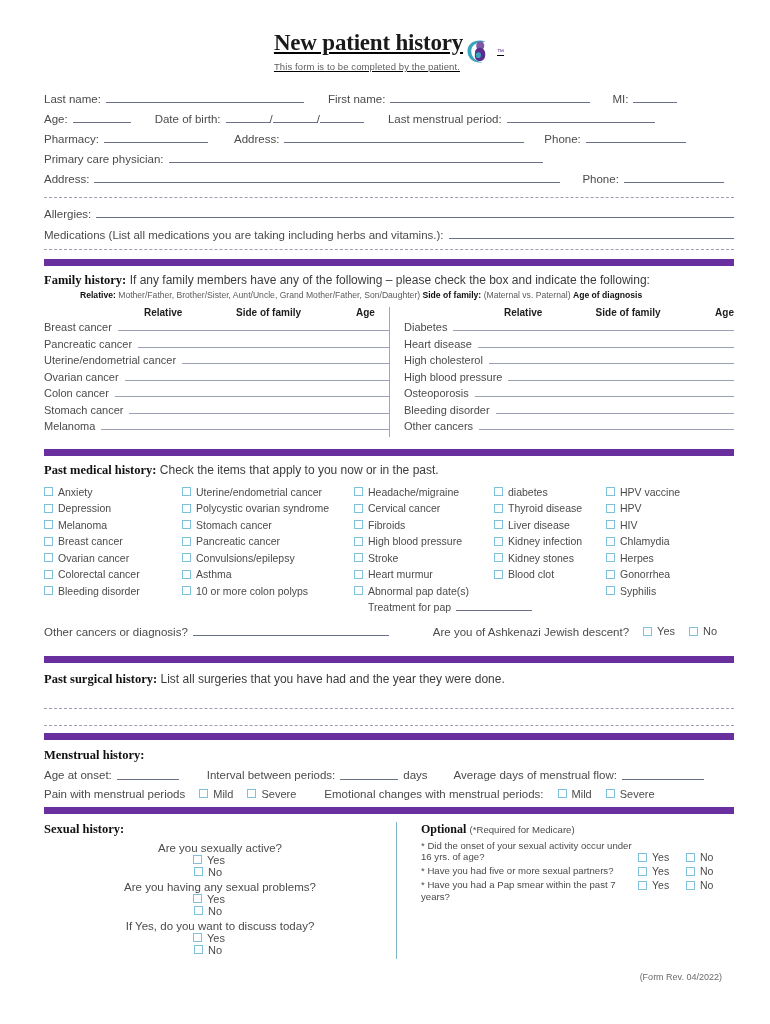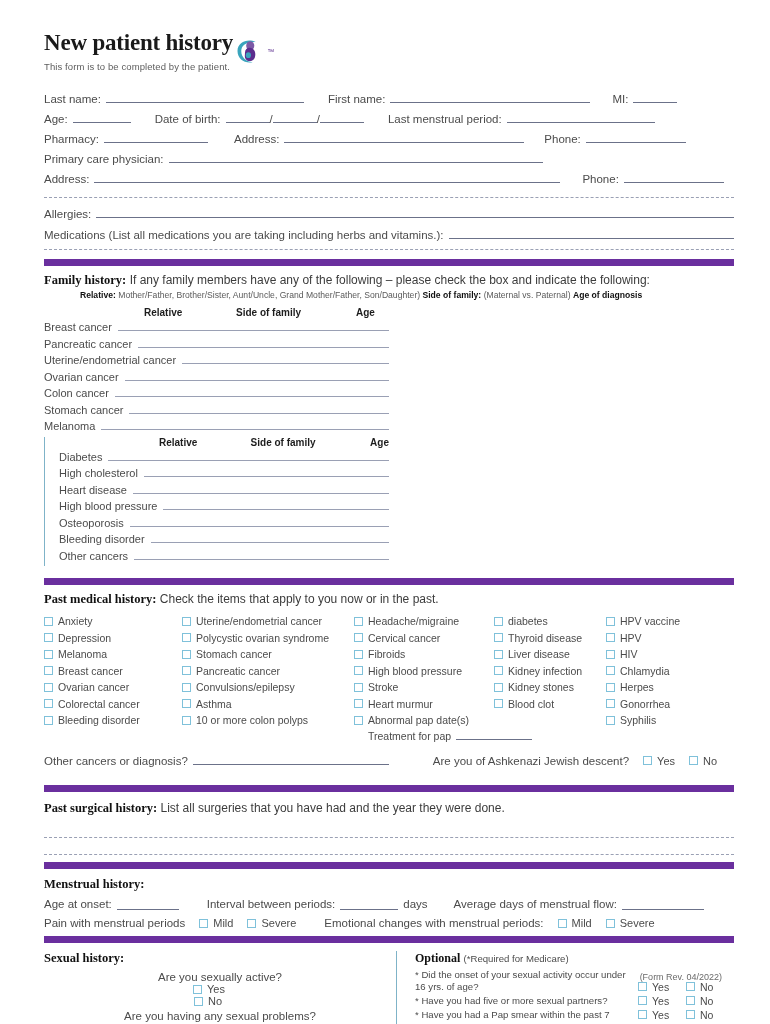--- a/index.html
+++ b/index.html
@@ -9,21 +9,21 @@
     font-family: "Liberation Sans", sans-serif;
   }
   .page {
     position: relative;
     width: 770px; height: 1024px;
     background: #fff;
     padding: 30px 36px 0 44px;
   }
 
   
-  .header { display: flex; justify-content: flex-start; align-items: flex-start; }
+  .header { display: flex; justify-content: center; align-items: flex-start; text-decoration: underline; }
   .title {
     font-family: "Liberation Serif", serif;
     font-size: 23px; font-weight: bold; color: #1a1a1a;
     letter-spacing: -0.2px;
   }
   .subtitle { font-size: 9.5px; color: #5d5d5d; margin-top: 5px; letter-spacing: .1px; }
   .logo { display: flex; align-items: center; gap: 4px; margin-top: 6px; }
   .logo-mark { width: 30px; height: 30px; flex: none; }
   .logo-text {
     font-family: "Liberation Serif", serif;
@@ -42,21 +42,21 @@
   .row { display: flex; align-items: baseline; margin-bottom: 7px; }
   .pat-block { margin-top: 20px; }
 
   
   .sec-h { font-size: 12px; color: #3c3c3c; margin: 7px 0 2px 0; }
   .sec-h b { font-family: "Liberation Serif", serif; font-weight: bold; color: #111; font-size: 12.5px; }
   .sec-sub { font-size: 8.6px; color: #5a5a5a; margin-bottom: 4px; margin-left: 36px; }
   .sec-sub b { color: #111; font-weight: bold; }
 
   
-  .fam { display: flex; margin-top: 7px; flex-direction: column; }
+  .fam { display: flex; margin-top: 7px; }
   .fam-col { width: 50%; }
   .fam-col.right { padding-left: 14px; border-left: 1px solid #7fb3c8; }
   .fam-head { display: flex; font-size: 10px; font-weight: bold; color: #1d1d1d; padding-left: 100px; margin-bottom: 3px; }
   .fam-head span:nth-child(1) { width: 92px; }
   .fam-head span:nth-child(2) { width: 120px; }
   .fam-row { display: flex; align-items: baseline; margin-bottom: 4.5px; }
   .fam-label { font-size: 11px; color: #4b4b4b; white-space: nowrap; }
   .fam-line { flex: 1; border-bottom: 1px solid #9aa0b4; height: 10px; margin-left: 6px; }
 
   
@@ -67,21 +67,21 @@
   .chk-item { display: flex; align-items: center; font-size: 10.5px; color: #4b4b4b; white-space: nowrap; }
   .c1 { width: 138px; } .c2 { width: 172px; } .c3 { width: 140px; }
   .c4 { width: 112px; } .c5 { width: 100px; }
 
   .yn { display: inline-flex; align-items: center; font-size: 11px; color: #4b4b4b; margin-left: 14px; }
 
   
   .mens-row { display: flex; align-items: center; font-size: 11.5px; color: #4b4b4b; margin-bottom: 7px; flex-wrap: nowrap; }
   .bottom-split { display: flex; margin-top: 8px; }
   .bs-left { width: 352px; }
-  .bs-right { flex: 1; padding-left: 18px; border-left: 1px solid #7fb3c8; }
+  .bs-right { flex: 1; padding-left: 24px; border-left: 1px solid #7fb3c8; }
   .q-row { display: flex; align-items: center; font-size: 11.5px; color: #4b4b4b; margin-bottom: 3px; flex-direction: column; }
   .q-row .qt { flex: 1; }
   .opt-h { font-size: 11.5px; color: #4b4b4b; margin-bottom: 3px; }
   .opt-h b { font-family: "Liberation Serif", serif; font-weight: bold; color: #111; font-size: 12px; }
   .opt-row { display: flex; align-items: flex-start; font-size: 9.6px; color: #4b4b4b; margin-bottom: 2px; }
   .opt-row .ot { flex: 1; line-height: 1.25; }
   .opt-yn { display: inline-flex; align-items: center; width: 48px; font-size: 10.5px; }
 
   .footer-rev { position: absolute; right: 48px; bottom: 42px; font-size: 9px; color: #6a6a6a; }
 </style>
@@ -222,25 +222,25 @@
         <div class="fam-head">
           <span>Relative</span>
           <span>Side of family</span>
           <span>Age</span>
         </div>
         <div class="fam-row">
             <span class="fam-label">Diabetes</span>
             <span class="fam-line"></span>
           </div>
         <div class="fam-row">
+            <span class="fam-label">Heart disease</span>
+            <span class="fam-line"></span>
+          </div>
+        <div class="fam-row">
             <span class="fam-label">High cholesterol</span>
-            <span class="fam-line"></span>
-          </div>
-        <div class="fam-row">
-            <span class="fam-label">Heart disease</span>
             <span class="fam-line"></span>
           </div>
         <div class="fam-row">
             <span class="fam-label">High blood pressure</span>
             <span class="fam-line"></span>
           </div>
         <div class="fam-row">
             <span class="fam-label">Osteoporosis</span>
             <span class="fam-line"></span>
           </div>

